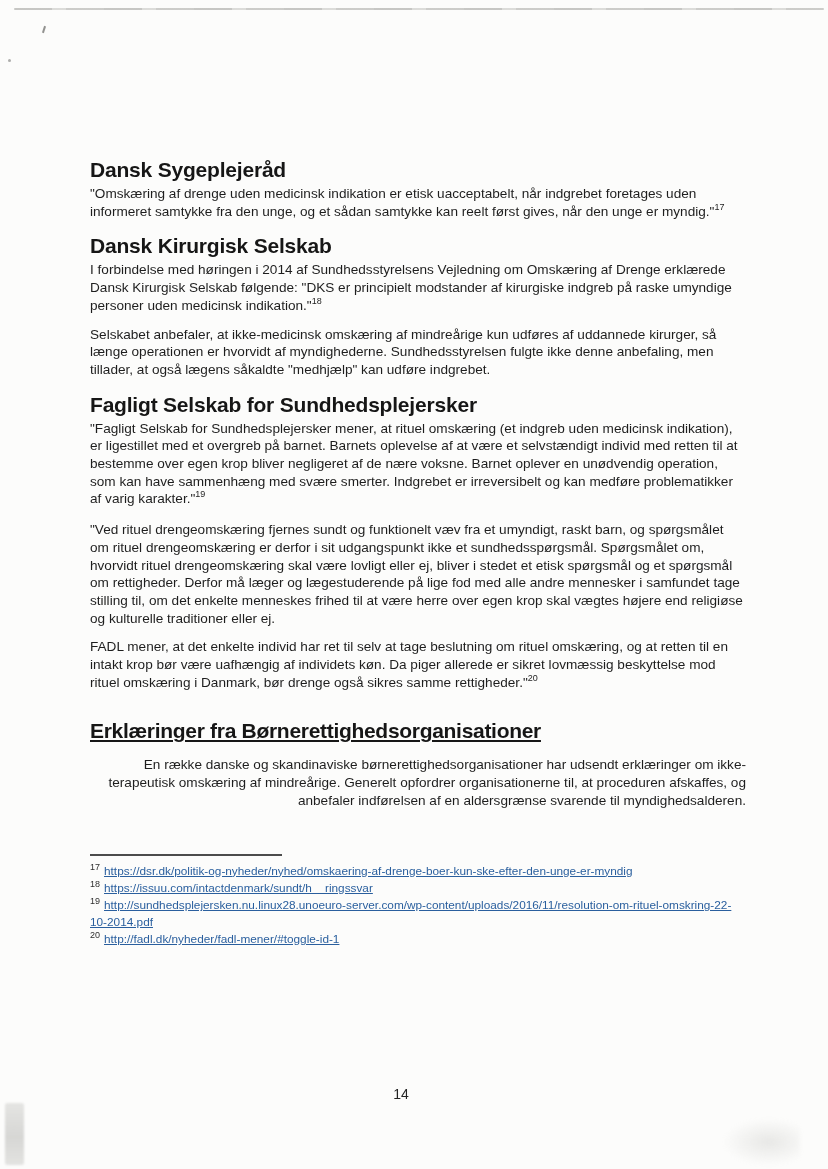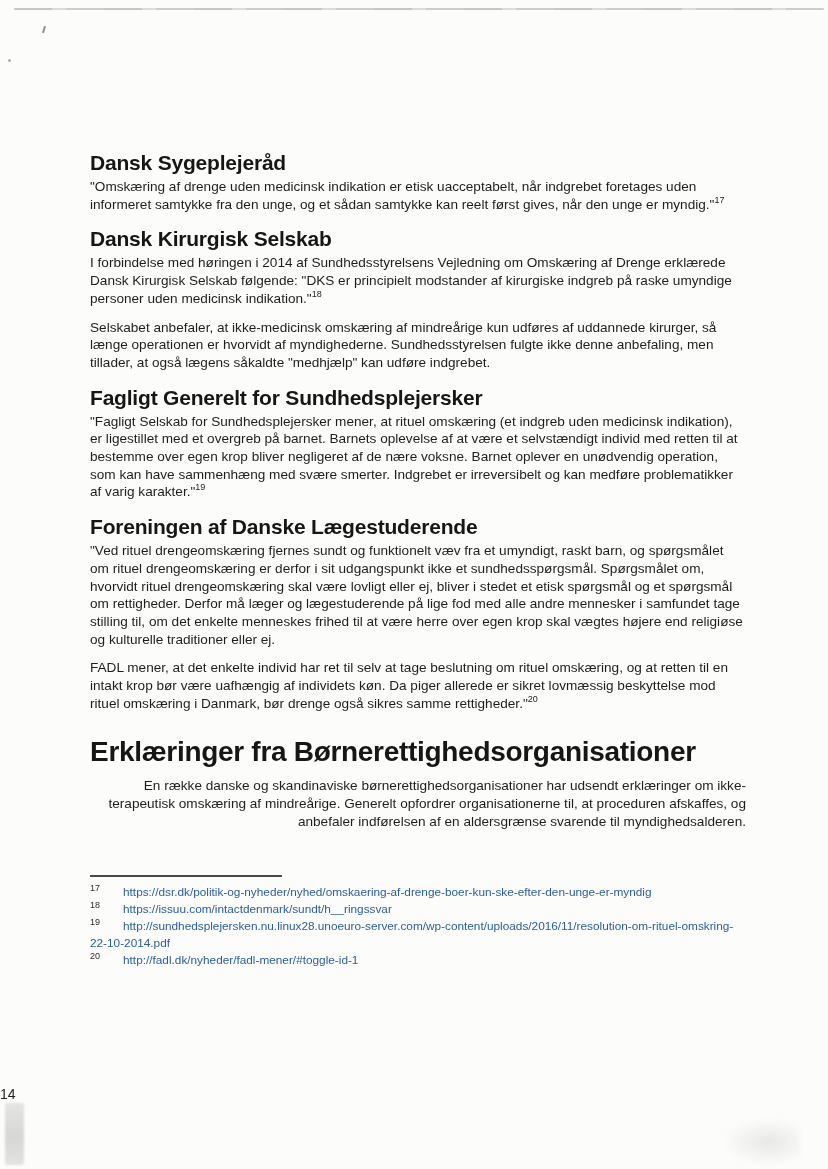--- a/index.html
+++ b/index.html
@@ -5,40 +5,40 @@
   html,body{margin:0;padding:0;background:#e8e8e6;}
   .page{
     position:relative;
     width:828px;height:1169px;
     margin:0 auto;
     background:#fcfcfb;
     font-family:"Liberation Sans","DejaVu Sans",sans-serif;
     color:#1e1e1e;
     overflow:hidden;
   }
-  .content{position:absolute;left:90px;top:8px;width:656px;}
+  .content{position:absolute;left:90px;top:15px;width:656px;}
   h1,h2{margin:0;color:#161616;font-weight:bold;}
   h2{font-size:21px;line-height:25px;letter-spacing:-0.2px;}
-  h1{font-size:28px;line-height:32px;letter-spacing:-0.3px;}
+  h1{font-size:21px;line-height:32px;letter-spacing:-0.3px;text-decoration:underline;}
   p.body{font-size:13.6px;line-height:17.7px;margin:0;color:#1e1e1e;}
   .sec{margin-top:13px;}
   .sec.first{margin-top:142px;}
   .sec h2 + p.body, .sec h1 + p.body{margin-top:3px;}
   p.body + p.body{margin-top:11px;}
   .sec.major{margin-top:24px;}
   .sec.major h1 + p.body{margin-top:9px;text-align:right;}
   sup.fnref{font-size:9px;line-height:0;vertical-align:super;color:#1e1e1e;}
   .footnotes{margin-top:44px;}
   .fn-rule{width:192px;border:none;border-top:2px solid #4c4c4c;margin:0 0 7px 0;}
   .fn{font-size:11.8px;line-height:16.4px;margin:0 0 1px 0;}
   .fn sup{font-size:9px;color:#2e2e2e;margin-right:4px;vertical-align:super;line-height:0;}
-  .fn a{color:#2a5f9e;word-break:break-word;cursor:pointer;margin-left:19px;}
+  .fn a{color:#2a5f9e;text-decoration:underline;word-break:break-word;cursor:pointer;}
   .page-number{
     position:absolute;left:0;right:26px;top:1086px;
-    text-align:left;font-size:14px;color:#232323;
+    text-align:center;font-size:14px;color:#232323;
   }
   
   .scan-topline{
     position:absolute;top:8px;left:14px;right:4px;height:2px;
     background:repeating-linear-gradient(90deg,#bdbdba 0 38px,#d6d6d3 38px 52px,#c4c4c1 52px 90px);
     opacity:.85;border-radius:1px;
   }
   .scan-mark-a{
     position:absolute;top:26px;left:43px;width:2px;height:7px;
     background:#6f6f6c;transform:rotate(18deg);opacity:.75;
@@ -76,26 +76,25 @@
       <p class="body"><span>"Omskæring af drenge uden medicinsk indikation er etisk uacceptabelt, når indgrebet foretages uden informeret samtykke fra den unge, og et sådan samtykke kan reelt først gives, når den unge er myndig."</span><sup class="fnref">17</sup></p>
     </div>
 
     <div class="sec">
       <h2>Dansk Kirurgisk Selskab</h2>
       <p class="body"><span>I forbindelse med høringen i 2014 af Sundhedsstyrelsens Vejledning om Omskæring af Drenge erklærede Dansk Kirurgisk Selskab følgende: "DKS er principielt modstander af kirurgiske indgreb på raske umyndige personer uden medicinsk indikation."</span><sup class="fnref">18</sup></p>
       <p class="body"><span>Selskabet anbefaler, at ikke-medicinsk omskæring af mindreårige kun udføres af uddannede kirurger, så længe operationen er hvorvidt af myndighederne. Sundhedsstyrelsen fulgte ikke denne anbefaling, men tillader, at også lægens såkaldte "medhjælp" kan udføre indgrebet.</span></p>
     </div>
 
     <div class="sec">
-      <h2>Fagligt Generelt for Sundhedsplejersker</h2>
+      <h2>Fagligt Selskab for Sundhedsplejersker</h2>
       <p class="body"><span>"Fagligt Selskab for Sundhedsplejersker mener, at rituel omskæring (et indgreb uden medicinsk indikation), er ligestillet med et overgreb på barnet. Barnets oplevelse af at være et selvstændigt individ med retten til at bestemme over egen krop bliver negligeret af de nære voksne. Barnet oplever en unødvendig operation, som kan have sammenhæng med svære smerter. Indgrebet er irreversibelt og kan medføre problematikker af varig karakter."</span><sup class="fnref">19</sup></p>
     </div>
 
     <div class="sec">
-      <h2>Foreningen af Danske Lægestuderende</h2>
       <p class="body"><span>"Ved rituel drengeomskæring fjernes sundt og funktionelt væv fra et umyndigt, raskt barn, og spørgsmålet om rituel drengeomskæring er derfor i sit udgangspunkt ikke et sundhedsspørgsmål. Spørgsmålet om, hvorvidt rituel drengeomskæring skal være lovligt eller ej, bliver i stedet et etisk spørgsmål og et spørgsmål om rettigheder. Derfor må læger og lægestuderende på lige fod med alle andre mennesker i samfundet tage stilling til, om det enkelte menneskes frihed til at være herre over egen krop skal vægtes højere end religiøse og kulturelle traditioner eller ej.</span></p>
       <p class="body"><span>FADL mener, at det enkelte individ har ret til selv at tage beslutning om rituel omskæring, og at retten til en intakt krop bør være uafhængig af individets køn. Da piger allerede er sikret lovmæssig beskyttelse mod rituel omskæring i Danmark, bør drenge også sikres samme rettigheder."</span><sup class="fnref">20</sup></p>
     </div>
 
     <div class="sec major">
       <h1>Erklæringer fra Børnerettighedsorganisationer</h1>
       <p class="body"><span>En række danske og skandinaviske børnerettighedsorganisationer har udsendt erklæringer om ikke-terapeutisk omskæring af mindreårige. Generelt opfordrer organisationerne til, at proceduren afskaffes, og anbefaler indførelsen af en aldersgrænse svarende til myndighedsalderen.</span></p>
     </div>
 
     <div class="footnotes">

